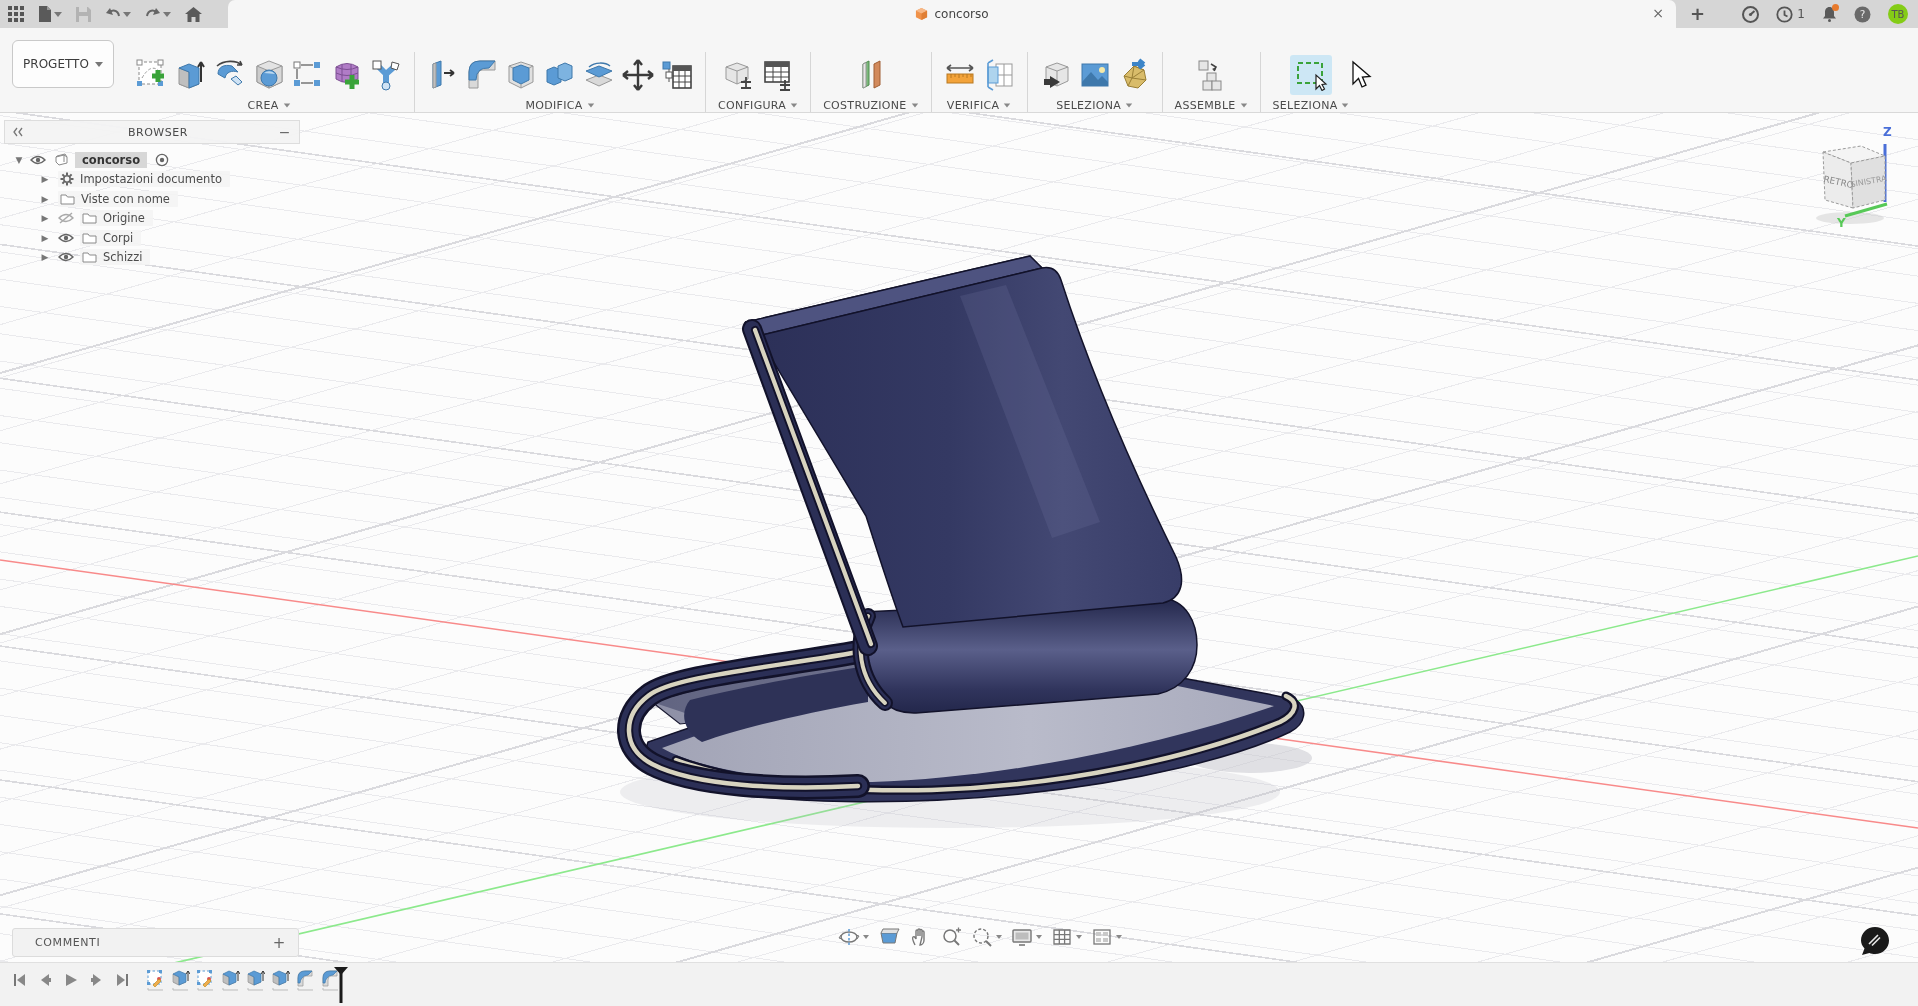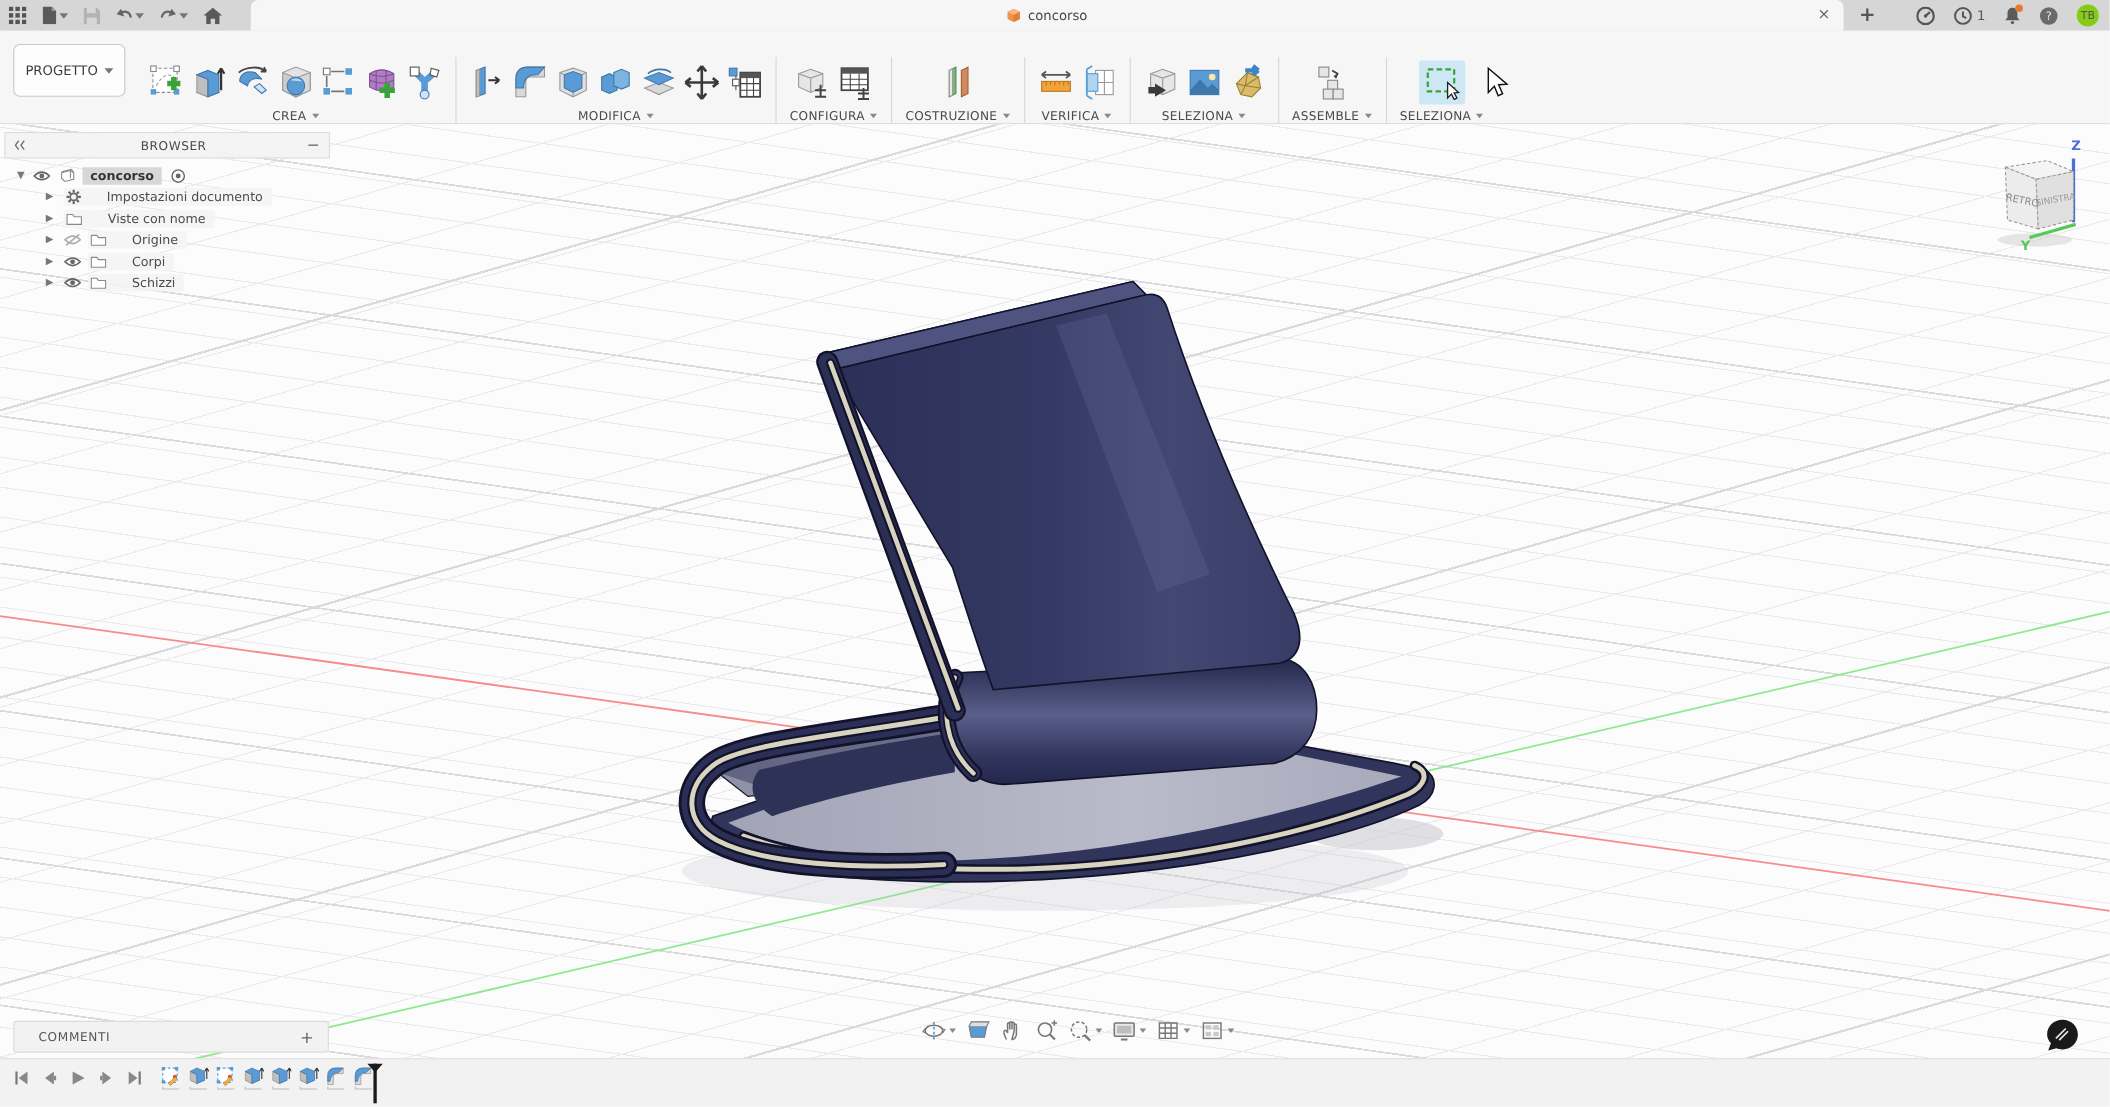--- a/index.html
+++ b/index.html
@@ -46,21 +46,21 @@
       #fcfcfc;}
   #scene{position:absolute;top:0;left:0;pointer-events:none;}
 
   
   #browser{position:absolute;left:4px;top:120px;width:296px;font-size:11.5px;color:#4c4c4c;}
   #browser-header{height:22px;background:rgba(243,243,243,.95);border:1px solid #ddd;display:flex;align-items:center;padding:0 8px;letter-spacing:.5px;}
   #browser-header .btitle{flex:1;margin-left:14px;font-size:11px;color:#4a4a4a;text-align:center;}
   .minus{color:#666;font-size:14px;}
   .brow{display:flex;align-items:center;height:19.5px;margin-top:0px;}
   .brow .chev{width:10px;text-align:center;color:#777;font-size:9px;}
-  .rowbg{background:rgba(244,244,244,.88);padding:1px 8px 1px 2px;display:flex;align-items:center;gap:23px;border-radius:1px;}
+  .rowbg{background:rgba(244,244,244,.88);padding:1px 8px 1px 2px;display:flex;align-items:center;gap:6px;border-radius:1px;}
   .root-label{background:#d7d7d7;padding:1px 7px;font-weight:bold;color:#333;}
   .tree-icon{width:15px;height:13px;}
   .eye{width:16px;height:12px;}
 
   
   #viewcube{position:absolute;left:1795px;top:122px;width:120px;height:110px;}
 
   
   #comments{position:absolute;left:12px;top:928px;width:285px;height:27px;background:#f2f2f2;border:1px solid #dcdcdc;border-radius:3px;display:flex;align-items:center;font-size:11px;color:#555;letter-spacing:.6px;}
   #comments .clabel{margin-left:22px;flex:1;}

